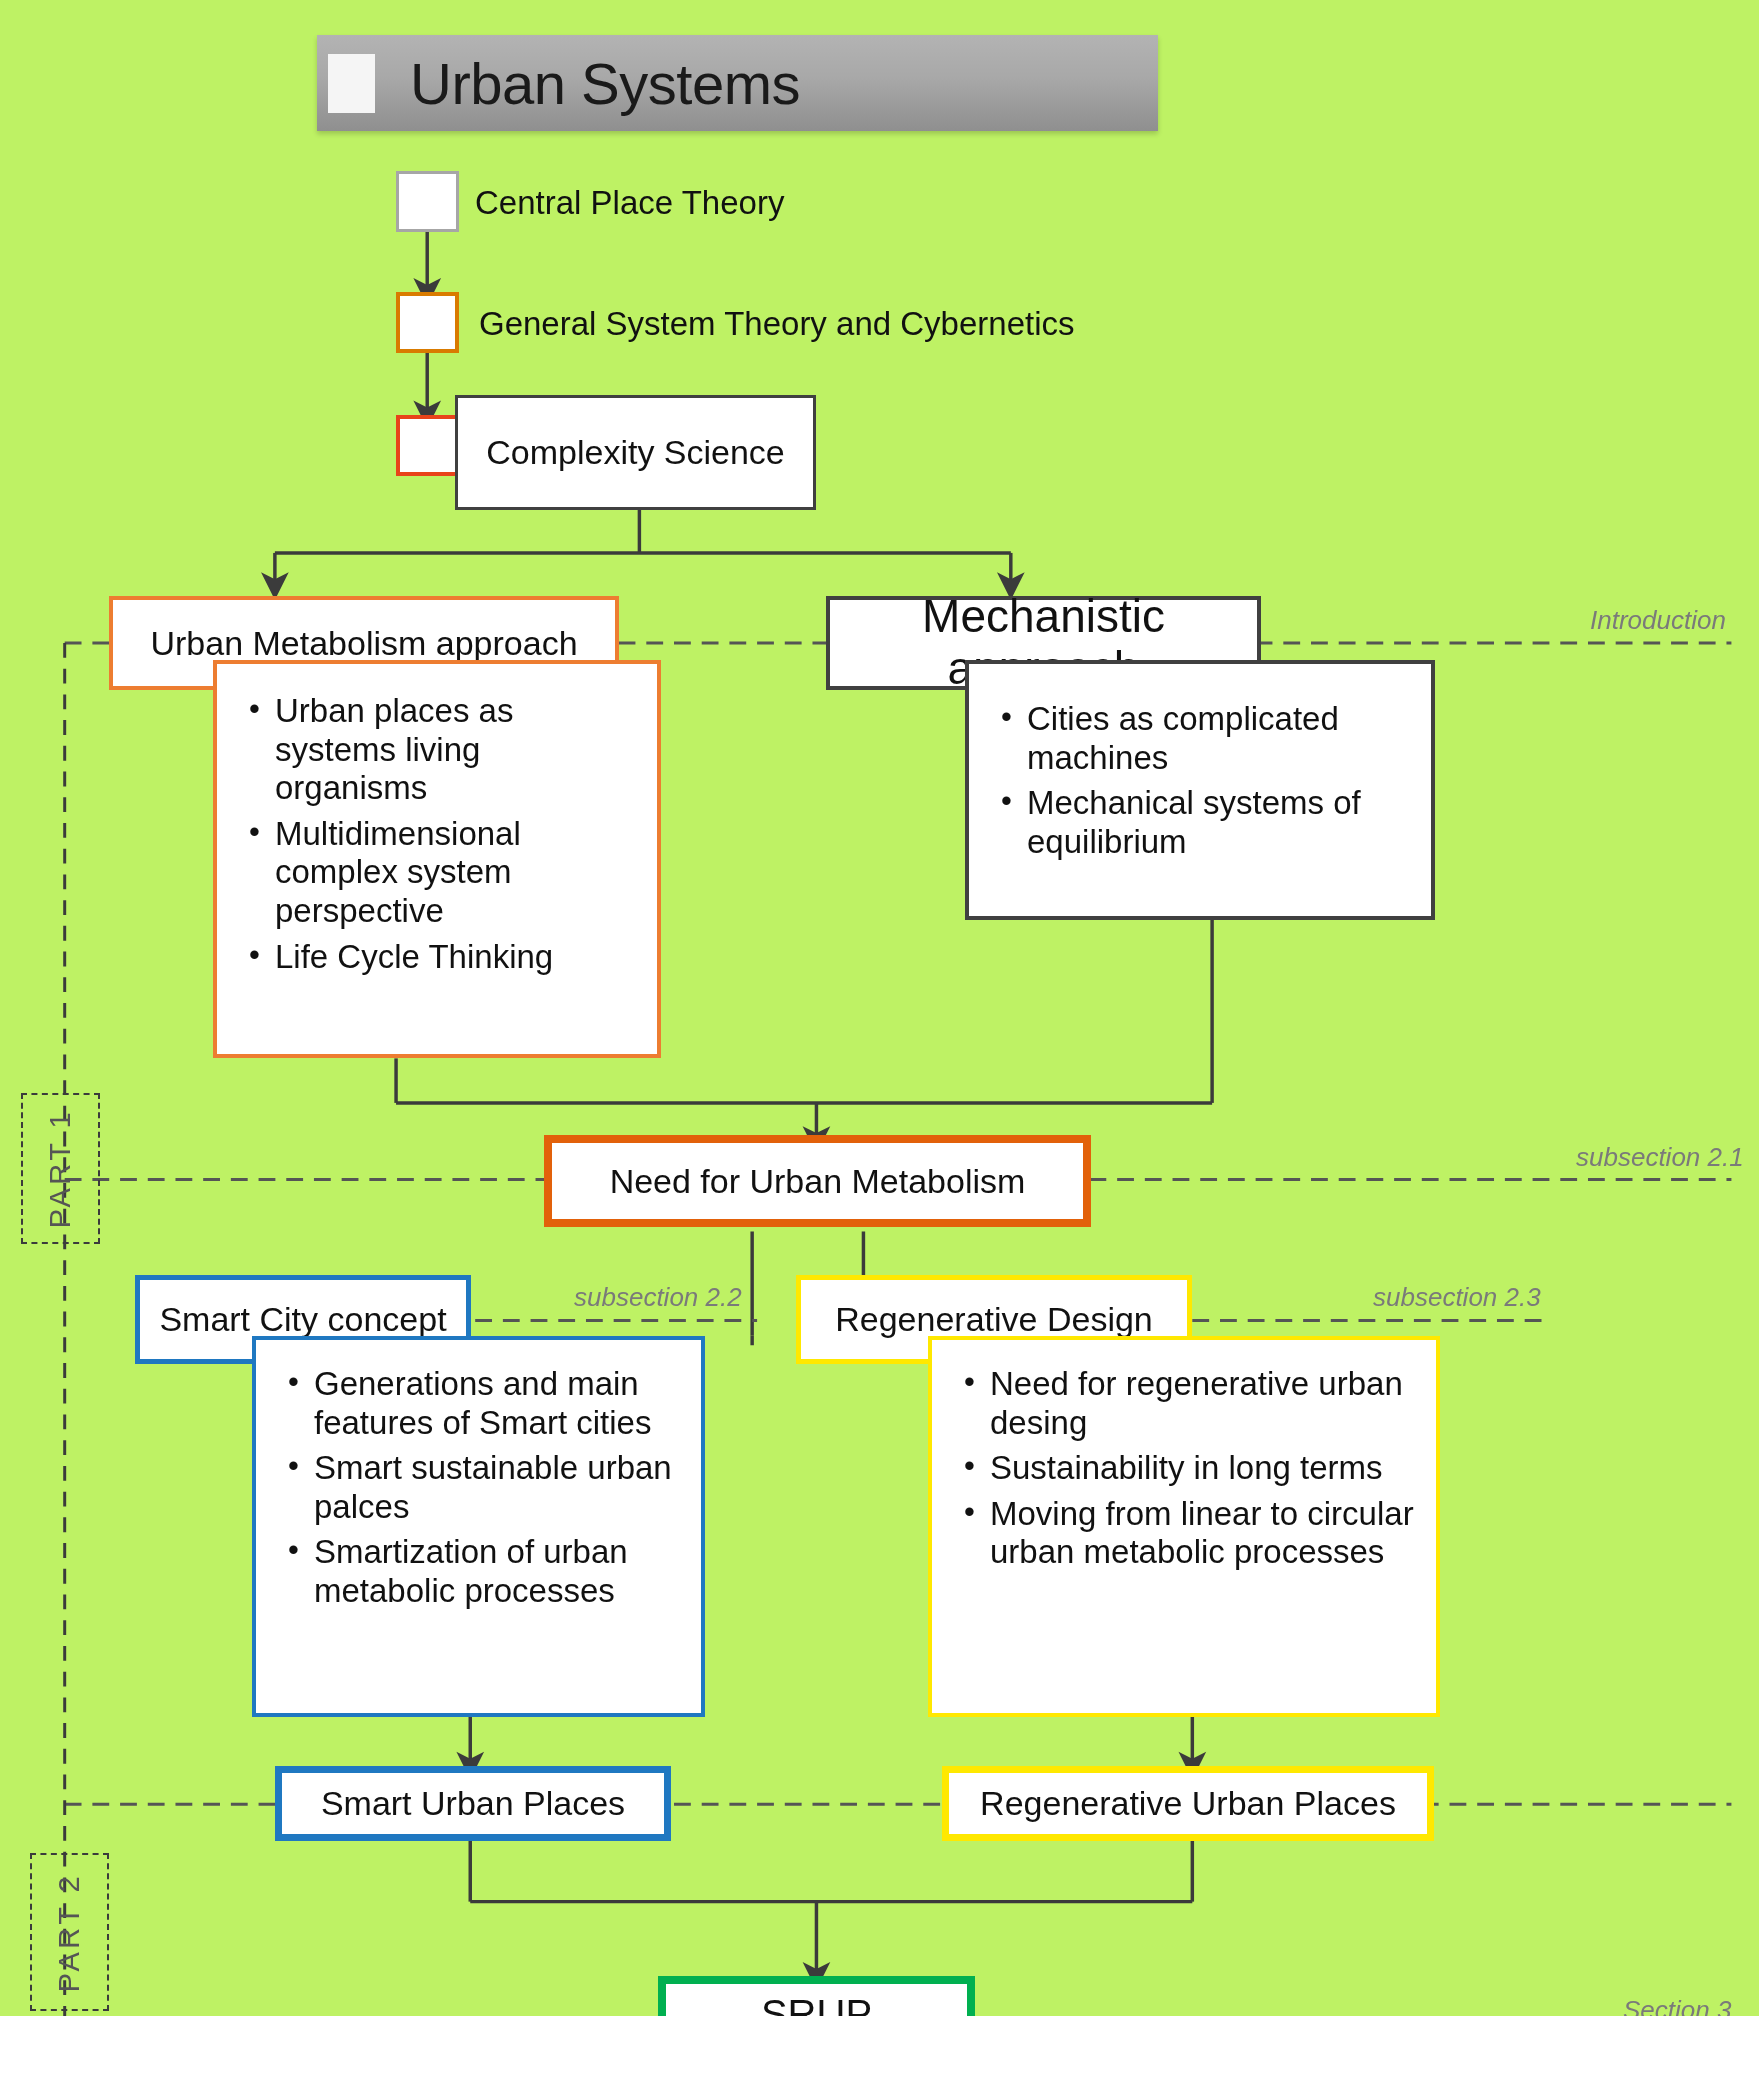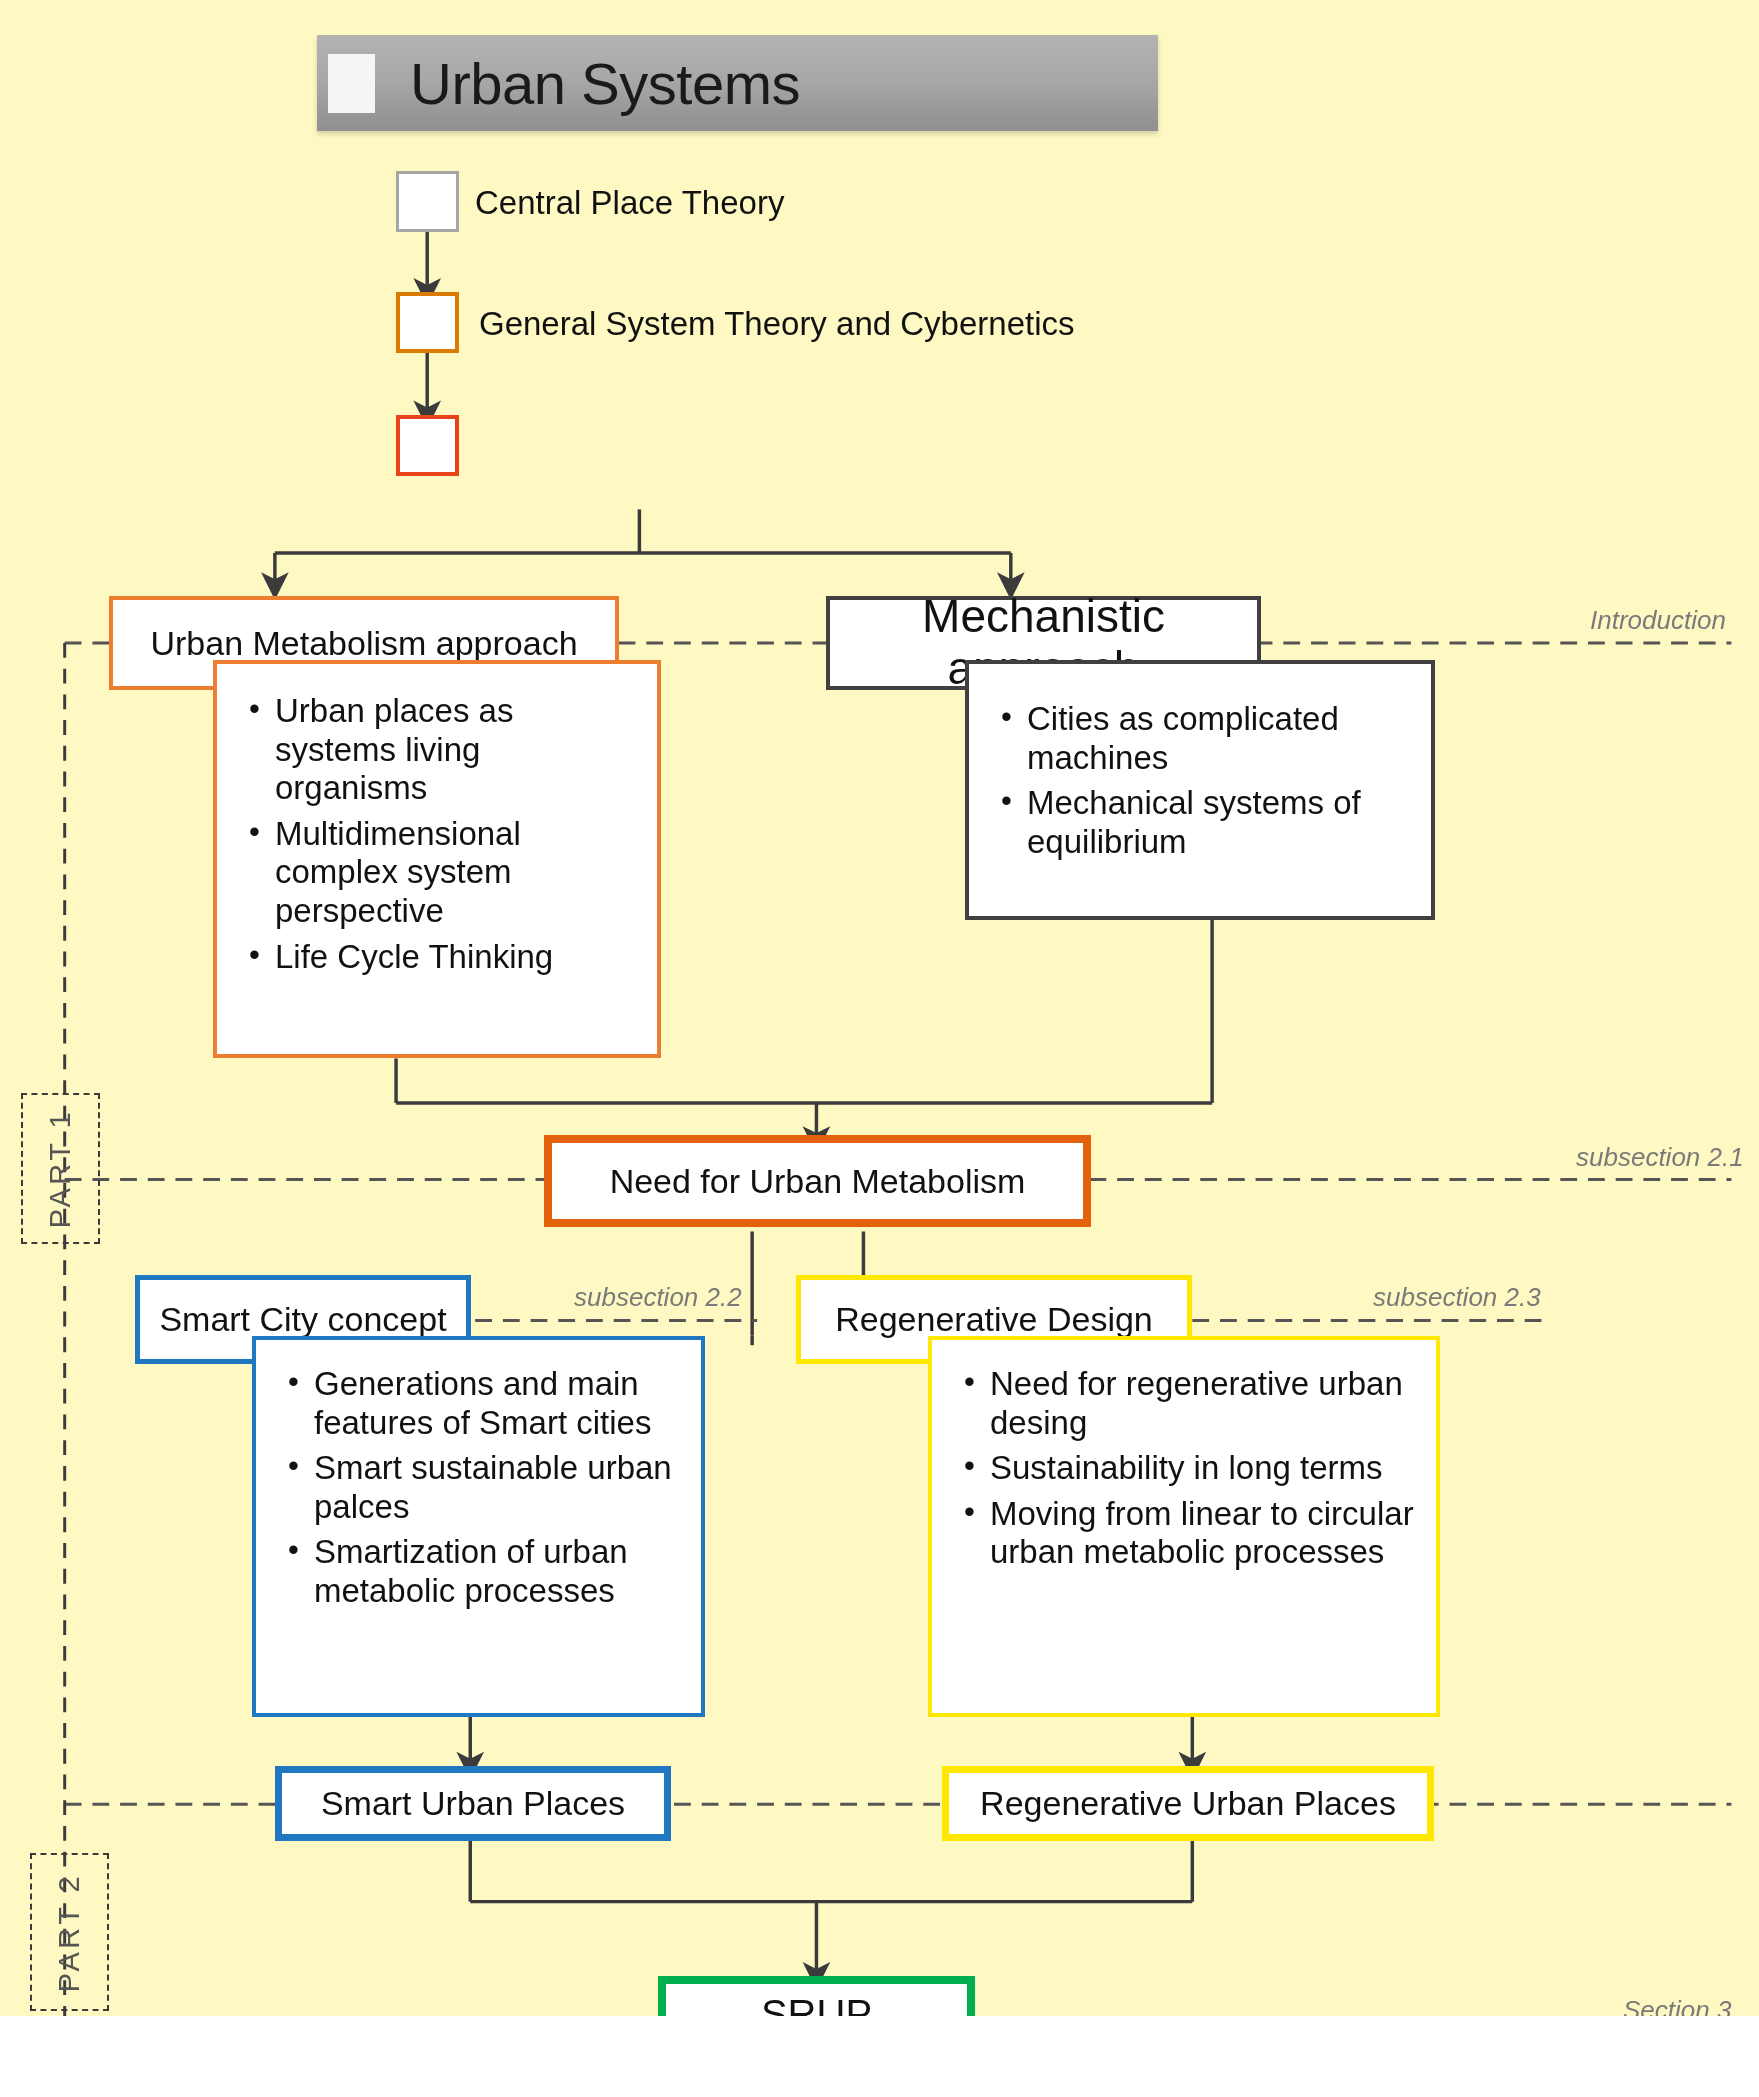--- a/index.html
+++ b/index.html
@@ -1,17 +1,17 @@
 <!DOCTYPE html>
 <html style="font-size:8px"><head>
 <meta charset="utf-8">
 <style>
   html,body{margin:0;padding:0;background:#fff;}
   body{font-family:"Liberation Sans","DejaVu Sans",sans-serif;}
-  #stage{position:relative;width:1760px;height:2016px;background:#fef9c3;overflow:hidden;}
+  #stage{position:relative;width:1760px;height:2016px;background:#bef264;overflow:hidden;}
   #wires{position:absolute;left:0;top:0;width:1760px;height:2097px;pointer-events:none;}
 
   
   .banner{position:absolute;left:317px;top:35px;width:841px;height:96px;
     background:linear-gradient(to bottom,#b3b3b3 0%,#a8a8a8 45%,#8f8f8f 100%);
     box-shadow:0 3px 5px rgba(0,0,0,.18);display:flex;align-items:center;}
   .banner-chip{width:47px;height:59px;background:#f5f5f5;margin-left:11px;flex:0 0 auto;}
   .banner-title{font-size:58px;color:#1a1a1a;margin-left:35px;letter-spacing:-0.5px;}
 
   
@@ -98,20 +98,23 @@
   </div>
 
   <div class="sq" style="left:396px;top:171px;width:63px;height:61px;border:3.5px solid #a6a6a6;"></div>
   <div class="sidelabel" style="left:475px;top:184px;">Central Place Theory</div>
 
   <div class="sq" style="left:396px;top:292px;width:63px;height:61px;border:4.5px solid #d97b00;"></div>
   <div class="sidelabel" style="left:479px;top:305px;">General System Theory and Cybernetics</div>
 
   <div class="sq" style="left:396px;top:415px;width:63px;height:61px;border:4.5px solid #e8431a;"></div>
 
+  <div class="node" style="left:455px;top:395px;width:361px;height:115px;border:3.5px solid #404040;font-size:34px;">
+    <span>Complexity Science</span>
+  </div>
 
   <div class="node" style="left:109px;top:596px;width:510px;height:94px;border:4.5px solid #ed7d31;font-size:34px;">
     <span>Urban Metabolism approach</span>
   </div>
 
   <div class="node" style="left:826px;top:596px;width:435px;height:94px;border:4px solid #404040;font-size:46px;">
     <span>Mechanistic approach</span>
   </div>
 
   <div class="node" style="left:544px;top:1135px;width:547px;height:92px;border:8.4px solid #e2610a;font-size:34px;">

